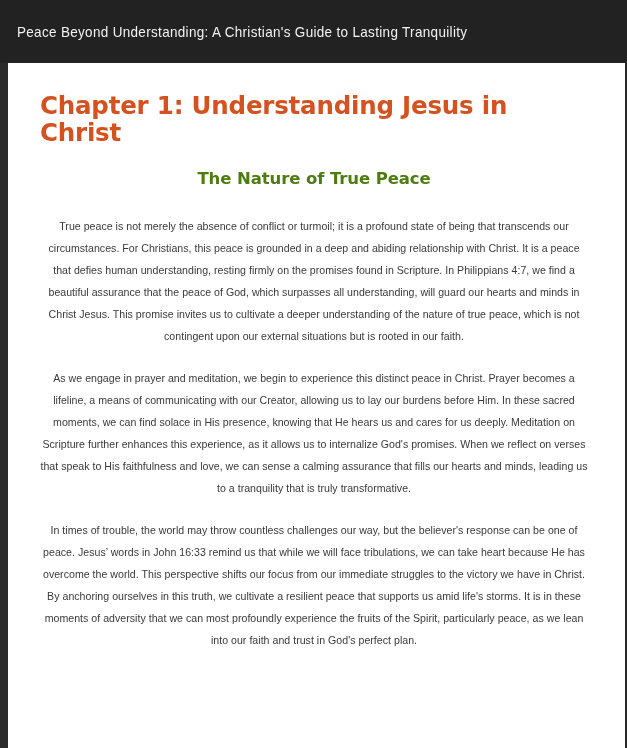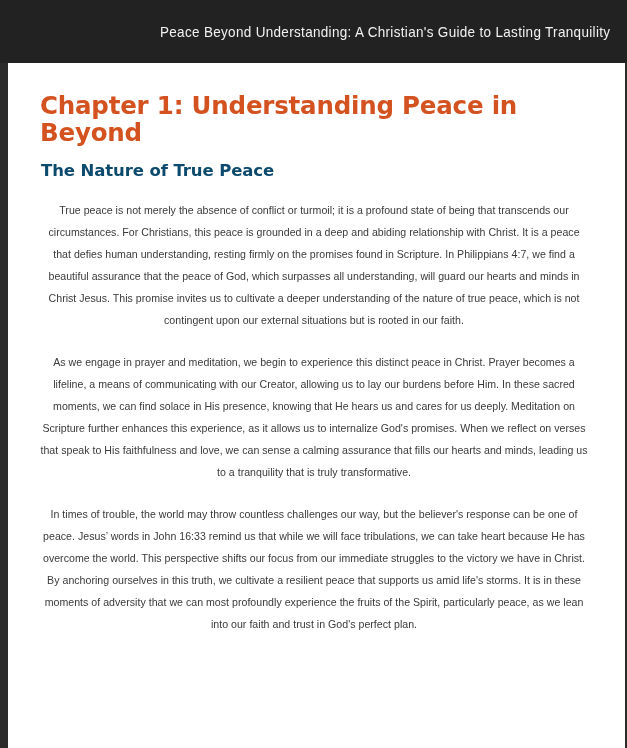--- a/index.html
+++ b/index.html
@@ -26,21 +26,21 @@
   
   .header-bar {
     position: absolute;
     top: 0;
     left: 0;
     width: 627px;
     height: 63px;
     background: #222222;
     display: flex;
     align-items: center;
-    justify-content: flex-end;
+    justify-content: flex-start;
     box-sizing: border-box;
   }
   .header-title {
     color: #f2f2f2;
     font-family: "Liberation Sans Narrow", "Liberation Sans", sans-serif;
     font-size: 14.5px;
     font-weight: 400;
     letter-spacing: 0.35px;
     white-space: nowrap;
     transform: scaleX(0.93);
@@ -79,28 +79,29 @@
     padding-top: 29px;
     color: #d4521f;
     font-family: "DejaVu Sans", sans-serif;
     font-size: 24.5px;
     font-weight: bold;
     line-height: 1.12;
     letter-spacing: -0.2px;
   }
 
   .section-heading {
-    margin: 1px;
+    margin: 9px;
     padding-top: 14px;
-    color: #0c4a6e;
+    color: #4d7c0f;
     font-family: "DejaVu Sans", sans-serif;
     font-size: 16.5px;
     font-weight: bold;
     line-height: 1.15;
     letter-spacing: -0.1px;
+    text-align: center;
   }
 
   .body-text {
     margin: 0;
     padding-top: 20px;
     color: #3a3a3a;
     font-family: "Liberation Sans Narrow", "Liberation Sans", sans-serif;
     font-size: 10.6px;
     font-weight: 400;
     line-height: 2.08;
@@ -118,21 +119,21 @@
 
   <div class="header-bar">
     <div class="header-title">Peace Beyond Understanding: A Christian's Guide to Lasting Tranquility</div>
   </div>
 
   <div class="border-left"></div>
   <div class="border-right"></div>
 
   <div class="content">
 
-    <h1 class="chapter-heading">Chapter 1: Understanding Peace in Beyond</h1>
+    <h1 class="chapter-heading">Chapter 1: Understanding Jesus in Christ</h1>
 
     <h2 class="section-heading">The Nature of True Peace</h2>
 
     <p class="body-text first">True peace is not merely the absence of conflict or turmoil; it is a profound state of being that transcends our circumstances. For Christians, this peace is grounded in a deep and abiding relationship with Christ. It is a peace that defies human understanding, resting firmly on the promises found in Scripture. In Philippians 4:7, we find a beautiful assurance that the peace of God, which surpasses all understanding, will guard our hearts and minds in Christ Jesus. This promise invites us to cultivate a deeper understanding of the nature of true peace, which is not contingent upon our external situations but is rooted in our faith.</p>
 
     <p class="body-text">As we engage in prayer and meditation, we begin to experience this distinct peace in Christ. Prayer becomes a lifeline, a means of communicating with our Creator, allowing us to lay our burdens before Him. In these sacred moments, we can find solace in His presence, knowing that He hears us and cares for us deeply. Meditation on Scripture further enhances this experience, as it allows us to internalize God's promises. When we reflect on verses that speak to His faithfulness and love, we can sense a calming assurance that fills our hearts and minds, leading us to a tranquility that is truly transformative.</p>
 
     <p class="body-text">In times of trouble, the world may throw countless challenges our way, but the believer's response can be one of peace. Jesus’ words in John 16:33 remind us that while we will face tribulations, we can take heart because He has overcome the world. This perspective shifts our focus from our immediate struggles to the victory we have in Christ. By anchoring ourselves in this truth, we cultivate a resilient peace that supports us amid life's storms. It is in these moments of adversity that we can most profoundly experience the fruits of the Spirit, particularly peace, as we lean into our faith and trust in God's perfect plan.</p>
 
   </div>

